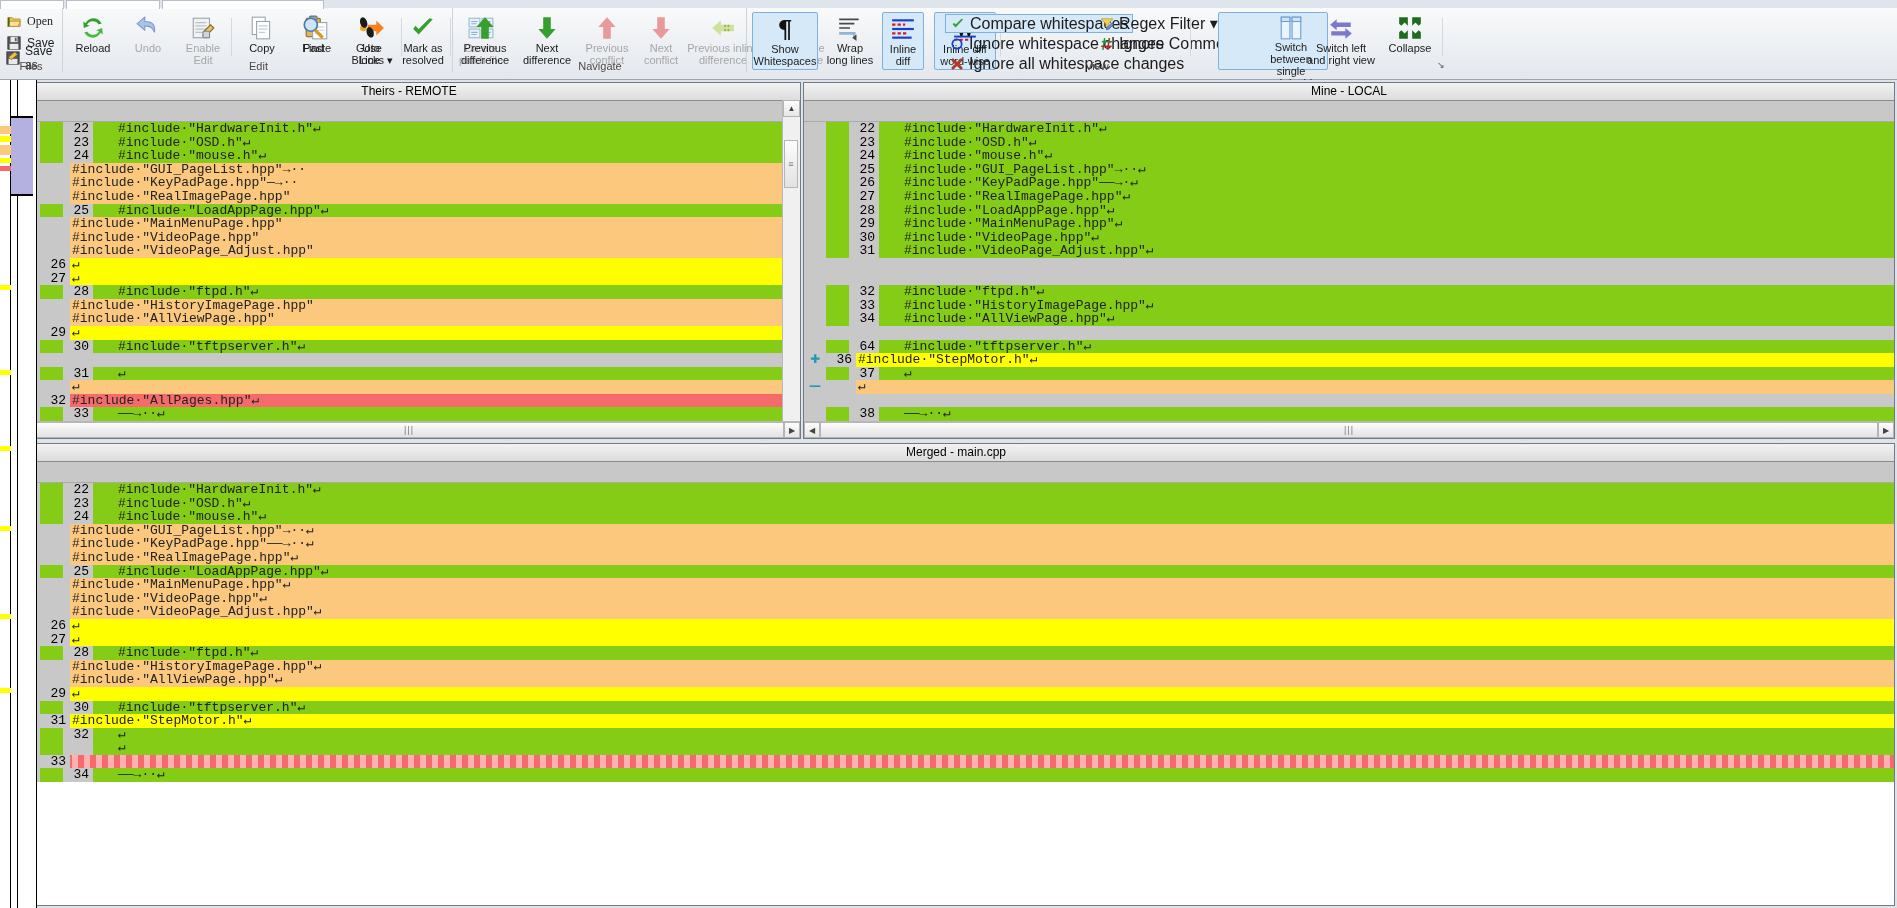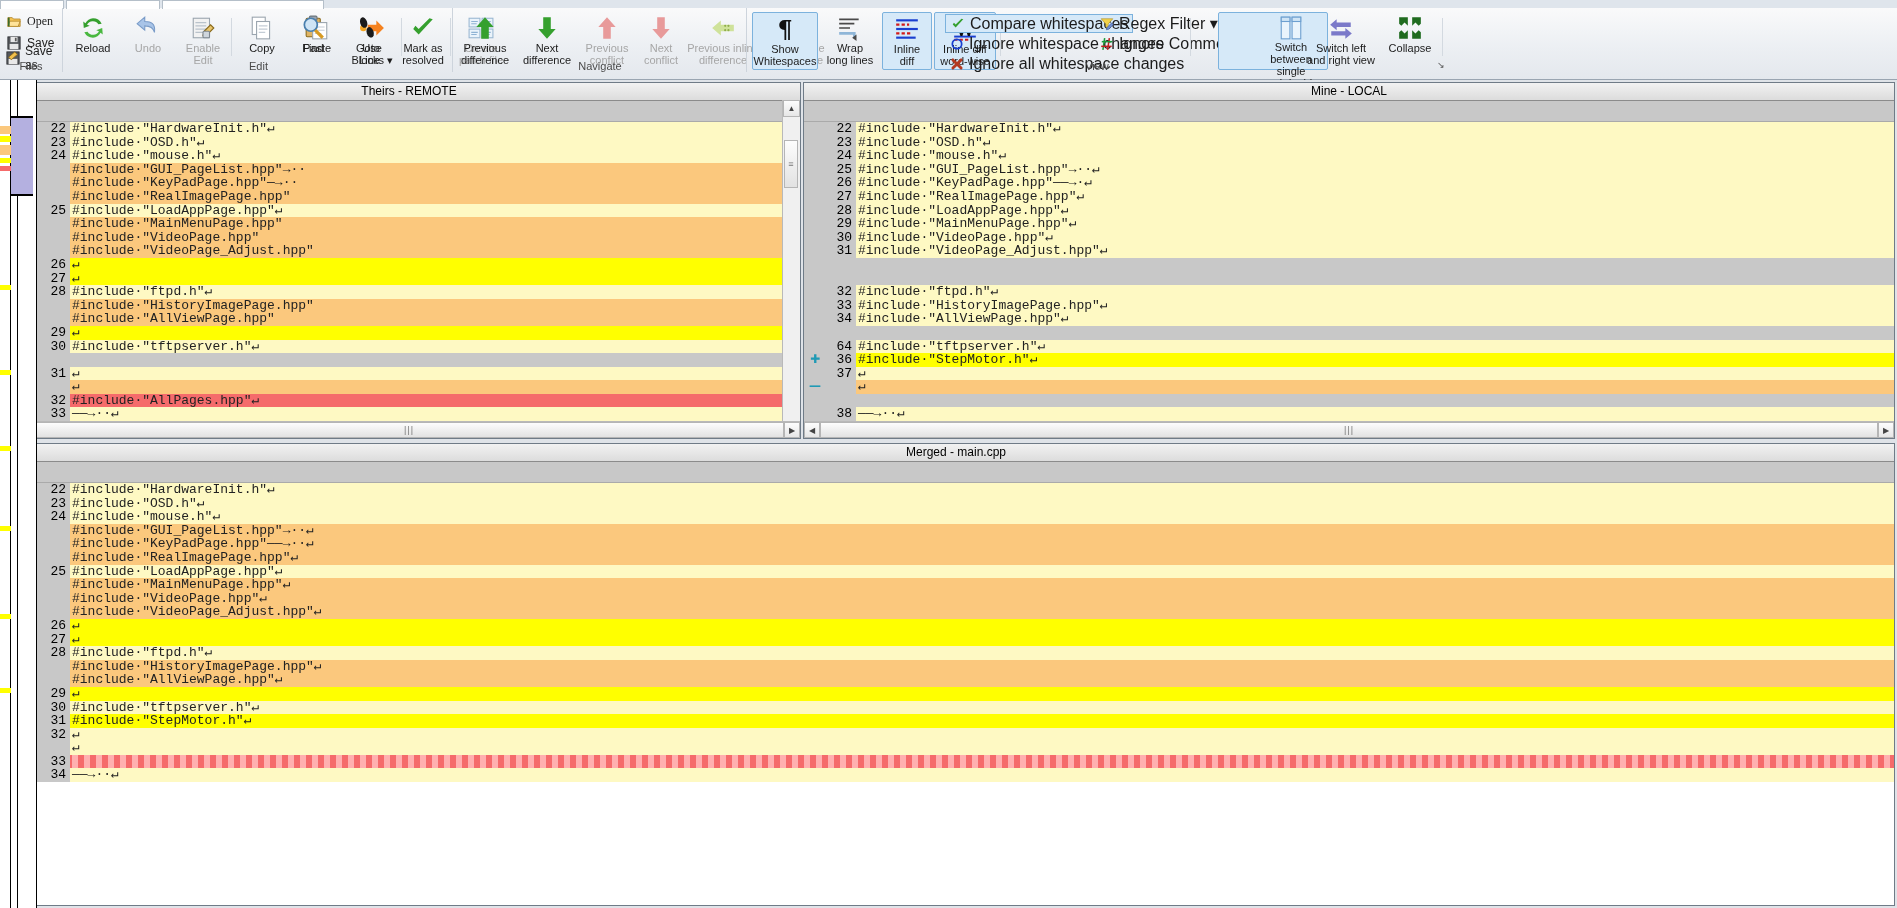--- a/index.html
+++ b/index.html
@@ -57,21 +57,21 @@
   }
   .locbar{height:20px;background:#c8c8c8;border-bottom:1px solid #aaa;}
   .code{
     position:relative;font-family:"Liberation Mono",monospace;font-size:13px;
     background:#fff;overflow:hidden;
   }
   .row{height:13.6px;line-height:13.6px;display:flex;white-space:pre;}
   .mark{width:22px;flex:0 0 22px;background:#c8c8c8;text-align:center;font-size:12px;line-height:13.6px;color:#1f9ab5;font-family:"DejaVu Sans",sans-serif;font-weight:bold;}
   .lnum{width:30px;flex:0 0 30px;background:#c8c8c8;text-align:right;padding-right:4px;color:#000;font-size:13px;box-sizing:border-box;}
   .txt{flex:1;padding-left:2px;overflow:hidden;}
-  .r-norm{background:#fef9c3;}
+  .r-norm{background:#84cc16;gap:23px;}
   .r-mod{background:#fbc87d;}
   .r-add{background:#ffff00;}
   .r-conf{background:#f56b6b;}
   .r-fill{background:#c8c8c8;}
   .r-fill .txt{background:#c8c8c8;}
   .r-conf2{background:repeating-linear-gradient(90deg,#f56b6b 0 6px,#ffb0b0 6px 12px);}
   
   .gut{position:absolute;left:0;top:0;bottom:0;width:36px;background:#fff;border-right:1px solid #000;}
   .gutcol{position:absolute;top:0;bottom:0;border-right:1px solid #000;}
   
@@ -338,21 +338,21 @@
             <g stroke="#4a4a4a" stroke-width="1.6">
               <path d="M2 4h18M2 8h14M2 12h10"></path>
             </g>
             <path d="M2 17h14v4" stroke="#8fb6d8" stroke-width="2.4" fill="none"></path>
             <path d="M18 18l-4 3 4 3z" fill="#4a4a4a"></path>
           </svg>
       </span>
       <span class="lbl">Wrap
 long lines</span>
     </div>
-    <div class="bbtn sel" style="left:135px;width:50px;">
+    <div class="bbtn sel" style="left:135px;width:42px;">
       <span class="ico">
         <svg width="26" height="26" viewBox="0 0 24 24">
             <g stroke-width="2">
               <path d="M2 4h20" stroke="#1a3fd0"></path>
               <path d="M2 8h12" stroke="#d21a1a" stroke-dasharray="3 2"></path>
               <path d="M2 12h20" stroke="#1a3fd0"></path>
               <path d="M2 16h14" stroke="#d21a1a" stroke-dasharray="3 2"></path>
               <path d="M2 20h18" stroke="#1a3fd0"></path>
             </g>
           </svg>

